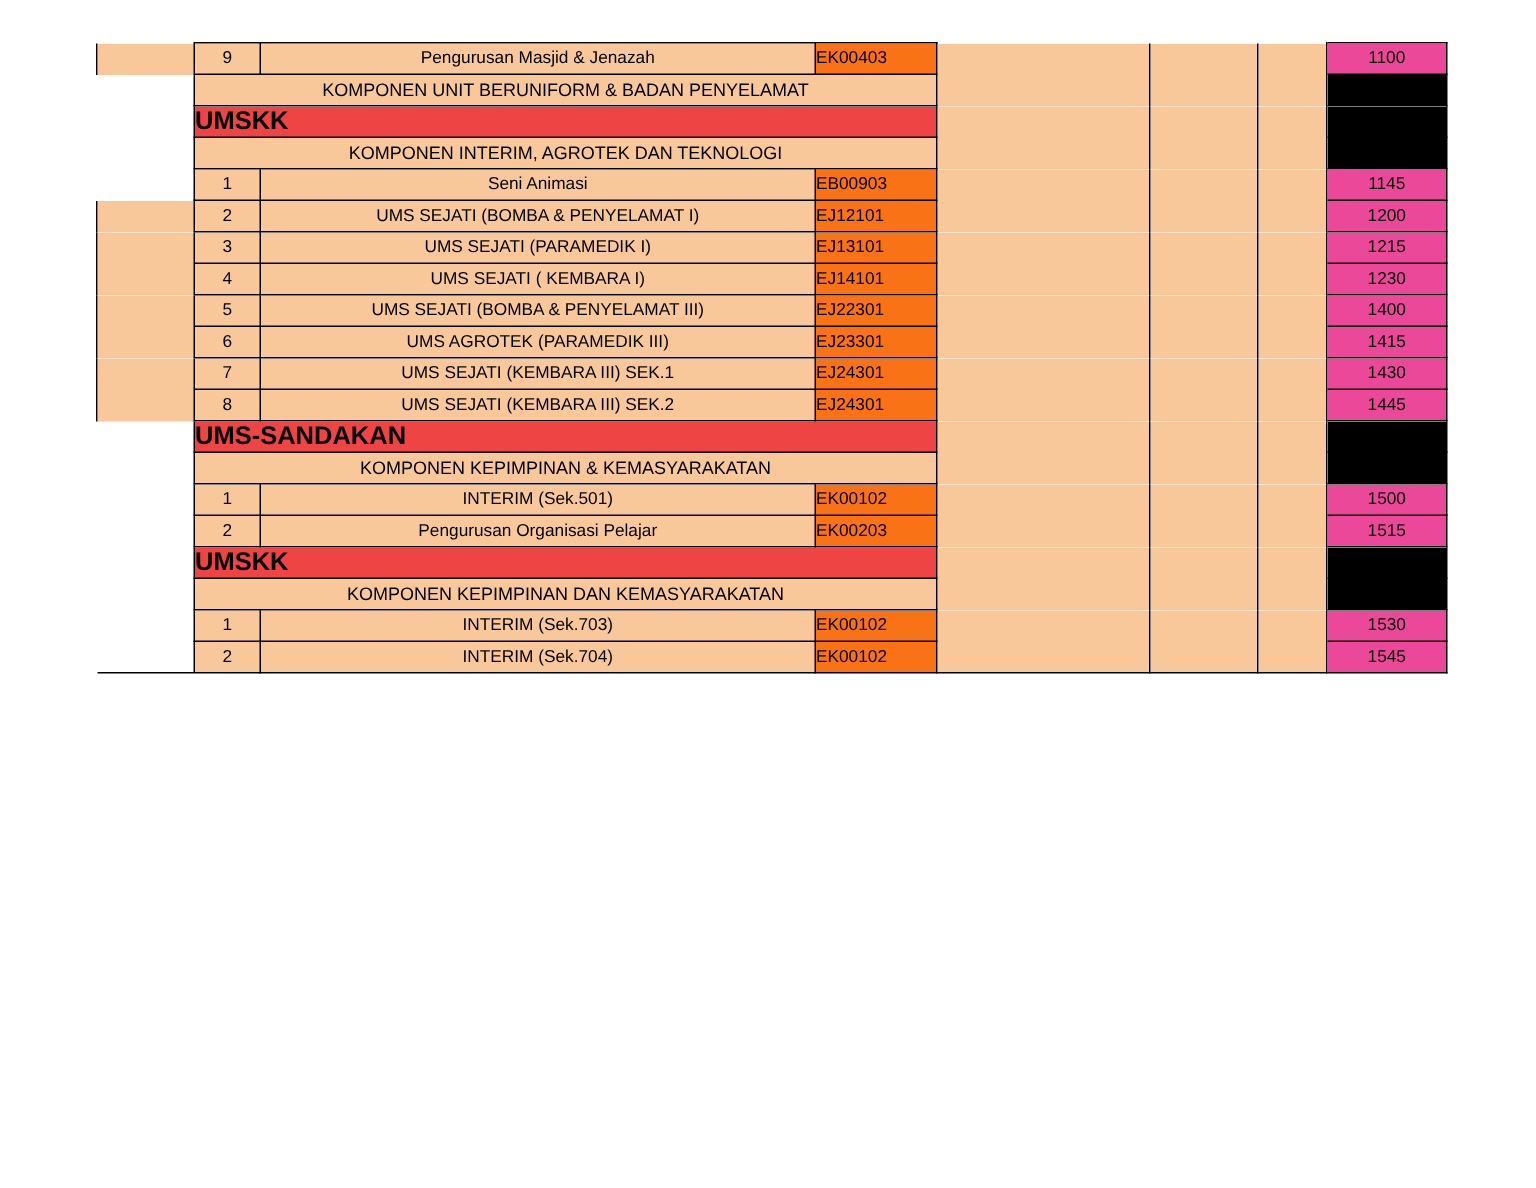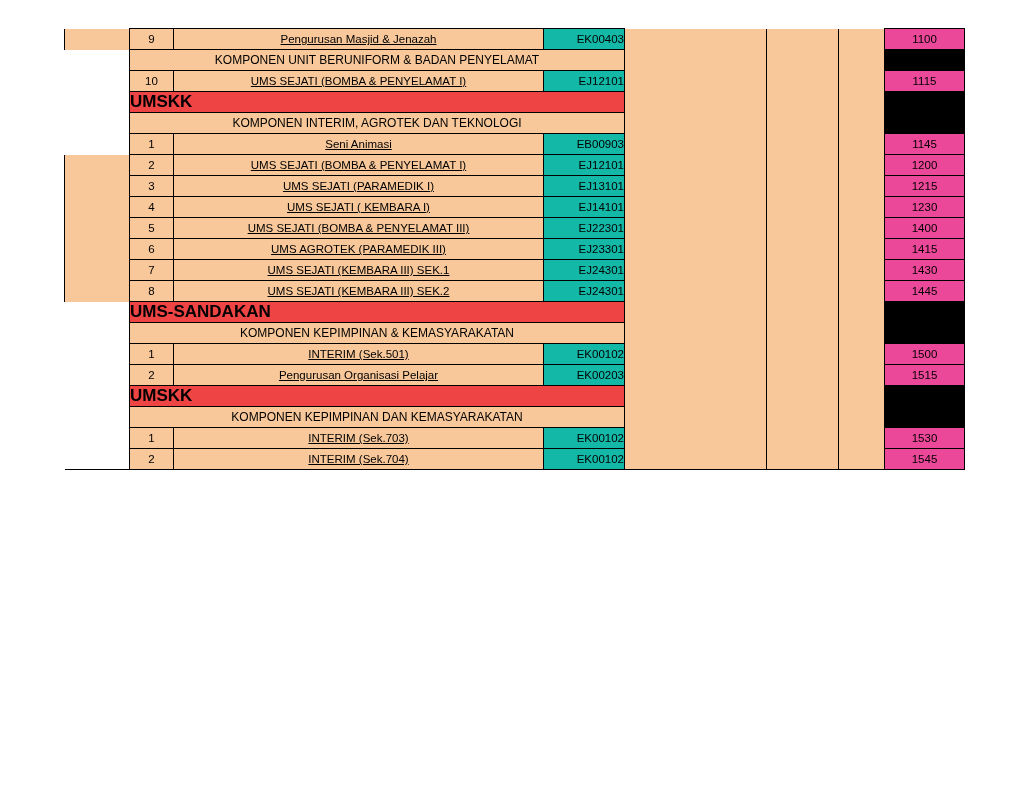--- a/index.html
+++ b/index.html
@@ -47,26 +47,25 @@
 
   .cell-num {
     background: #f8c89a;
     border: 1px solid #000;
     text-align: center;
   }
   .cell-name {
     background: #f8c89a;
     border: 1px solid #000;
     text-align: center;
-    text-decoration: underline;
   }
   .cell-code {
-    background: #14b8a6;
-    border: 1px solid #000;
-    text-align: right;
+    background: #f97316;
+    border: 1px solid #000;
+    text-align: left;
   }
   .cell-time {
     background: #ec4899;
     border: 1px solid #000;
     text-align: center;
   }
   .side-left {
     background: #f8c89a;
     border-left: 1px solid #000;
     border-right: 1px solid #000;
@@ -130,30 +129,20 @@
         <tr>
           <td class="blank"></td>
           <td colspan="3" class="hdr-band">KOMPONEN UNIT BERUNIFORM &amp; BADAN PENYELAMAT</td>
           <td class="side-mid"></td>
           <td class="side-narrow"></td>
           <td class="side-narrow"></td>
           <td class="black-band"></td>
         </tr>
         <tr>
           <td class="blank"></td>
-          <td class="cell-num">10</td>
-          <td class="cell-name">UMS SEJATI (BOMBA &amp; PENYELAMAT I)</td>
-          <td class="cell-code">EJ12101</td>
-          <td class="side-mid"></td>
-          <td class="side-narrow"></td>
-          <td class="side-narrow"></td>
-          <td class="cell-time">1115</td>
-        </tr>
-        <tr>
-          <td class="blank"></td>
           <td colspan="3" class="campus-band">UMSKK</td>
           <td class="side-mid"></td>
           <td class="side-narrow"></td>
           <td class="side-narrow"></td>
           <td class="black-band"></td>
         </tr>
         <tr>
           <td class="blank"></td>
           <td colspan="3" class="hdr-band">KOMPONEN INTERIM, AGROTEK DAN TEKNOLOGI</td>
           <td class="side-mid"></td>

